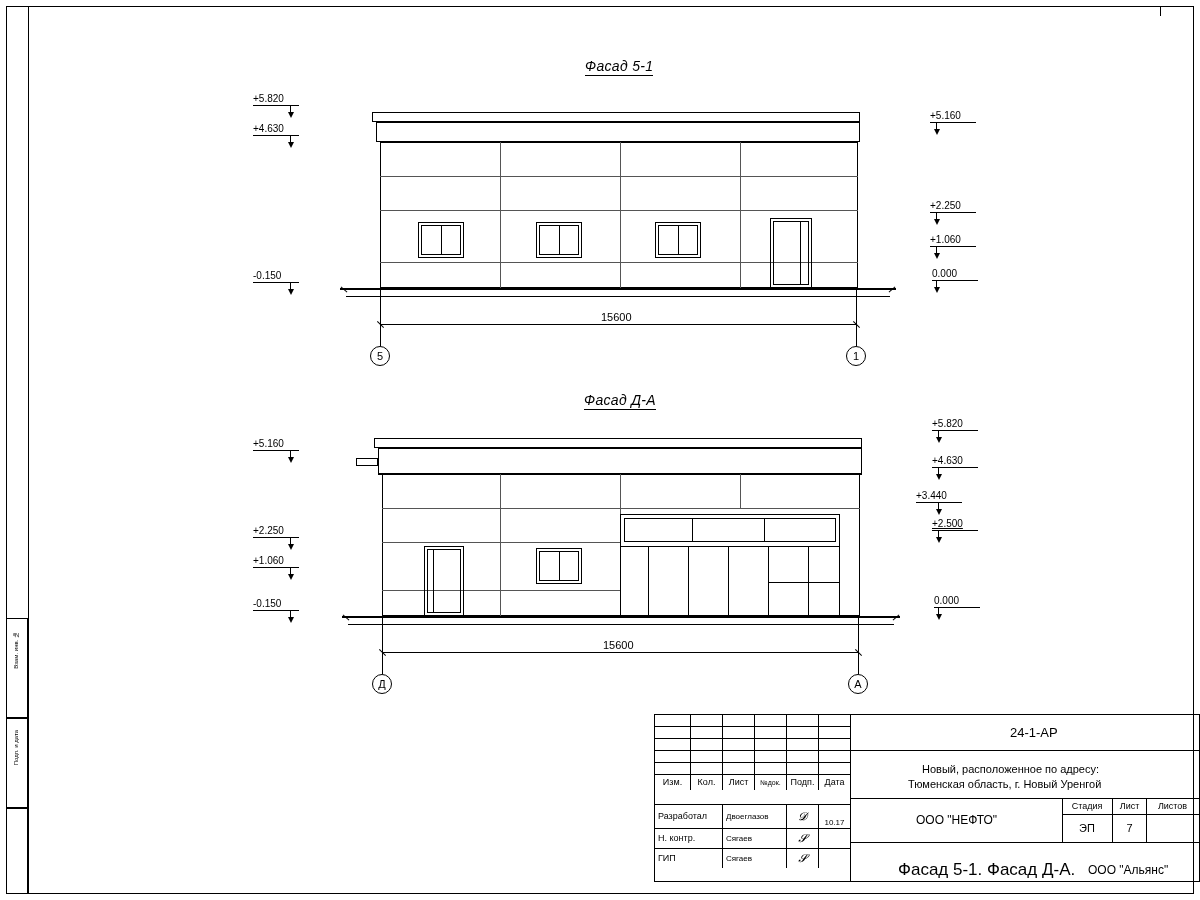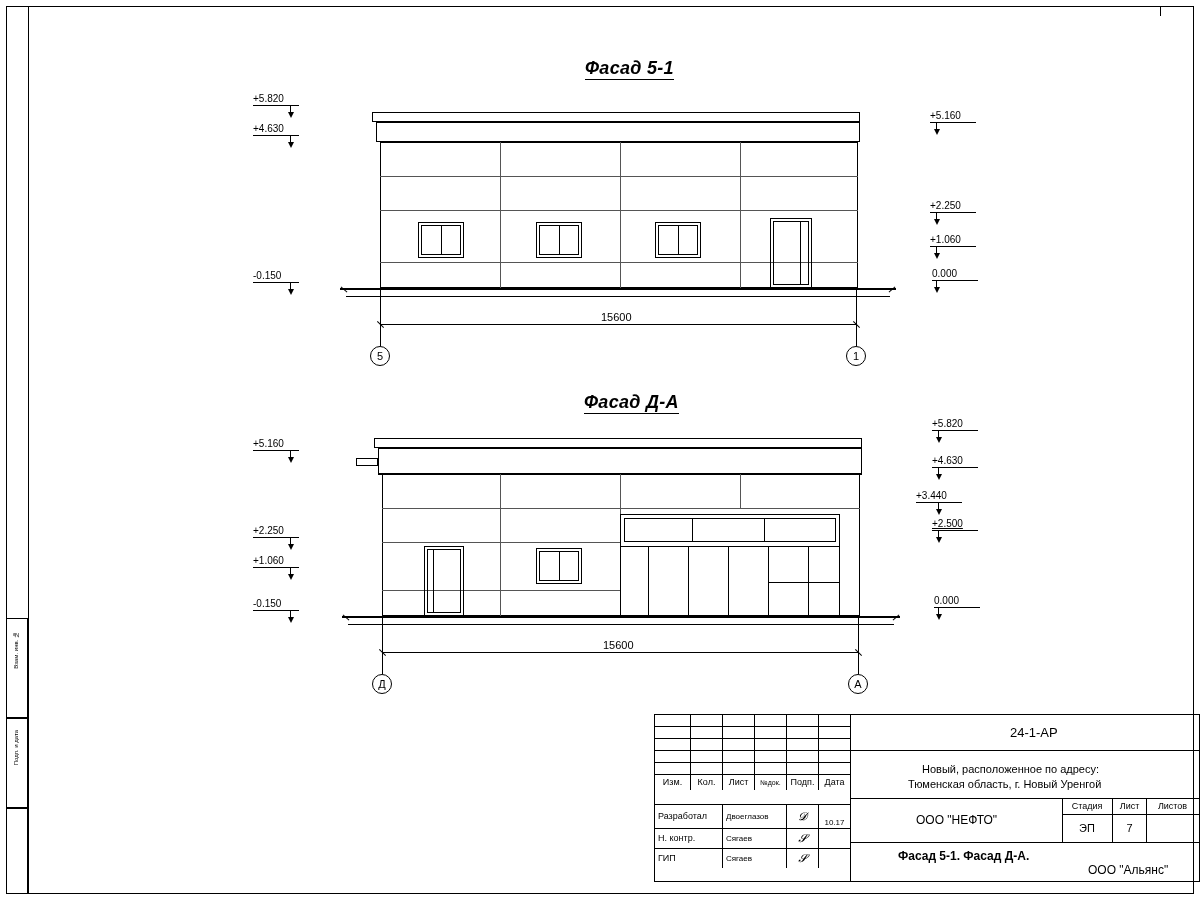--- a/index.html
+++ b/index.html
@@ -22,21 +22,21 @@
     height: 900px;
   }
   
   .ln { position: absolute; background: #000; }
   .hl { height: 1px; }
   .vl { width: 1px; }
   .box { position: absolute; border: 1px solid #000; box-sizing: border-box; }
   .txt { position: absolute; white-space: nowrap; font-size: 11px; line-height: 12px; }
   .title-it {
     position: absolute; white-space: nowrap;
-    font-style: italic; font-weight: bold; font-size: 18px;
+    font-style: italic; font-weight: normal; font-size: 14px;
     letter-spacing: .3px;
   }
   .title-it .ul { border-bottom: 1px solid #000; padding-bottom: 1px; }
 
   
   .lvl { position: absolute; white-space: nowrap; font-size: 10px; line-height: 11px; }
   .lvl .bar { display: block; width: 46px; height: 1px; background: #000; margin-top: 1px; }
   .arrowdown {
     position: absolute; width: 0; height: 0;
     border-left: 3px solid transparent;
@@ -390,21 +390,21 @@
 
     <div class="txt multiline" style="left:268px; top:49px; font-size:11px;">Новый, расположенное по адресу:</div>
     <div class="txt multiline" style="left:254px; top:64px; font-size:11px;">Тюменская область, г. Новый Уренгой</div>
 
     <div class="ln hl" style="left:196px; top:84px; width:350px;"></div>
 
     <div class="txt" style="left:262px; top:100px; font-size:12px;">ООО "НЕФТО"</div>
 
     <div class="ln hl" style="left:196px; top:128px; width:350px;"></div>
 
-    <div class="txt" style="left:244px; top:136px; font-size:12px;font-weight:bold;">Фасад 5-1. Фасад Д-А.</div>
+    <div class="txt" style="left:244px; top:150px; font-size:17px;">Фасад 5-1. Фасад Д-А.</div>
 
     <div class="ln vl" style="left:408px; top:84px; height:44px;"></div>
     <div class="cell" style="left:408px; top:84px; width:50px; height:16px; border-left:none;">Стадия</div>
     <div class="cell" style="left:458px; top:84px; width:34px; height:16px;">Лист</div>
     <div class="cell" style="left:492px; top:84px; width:52px; height:16px;">Листов</div>
 
     <div class="cell" style="left:408px; top:100px; width:50px; height:28px; border-left:none; font-size:11px;">ЭП</div>
     <div class="cell" style="left:458px; top:100px; width:34px; height:28px; font-size:11px;">7</div>
     <div class="cell" style="left:492px; top:100px; width:54px; height:28px; font-size:11px;"></div>
 

